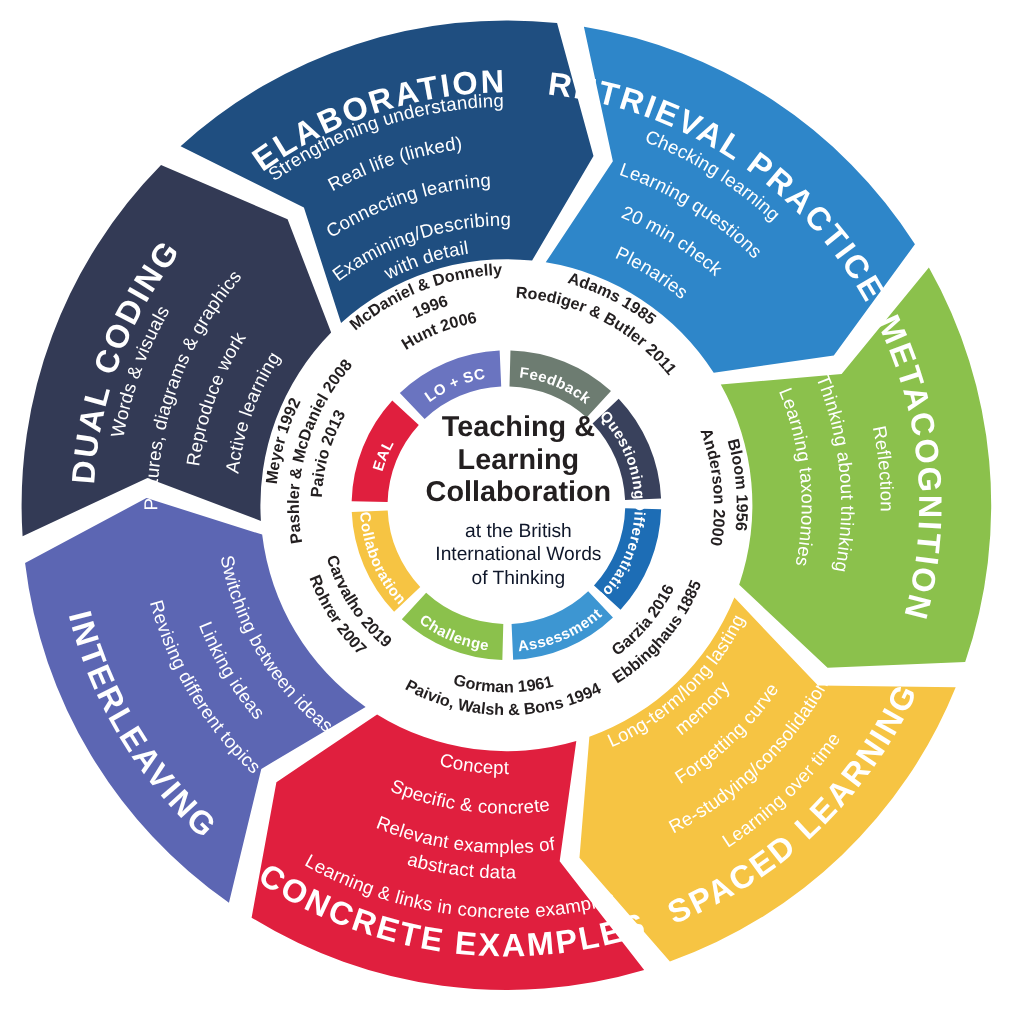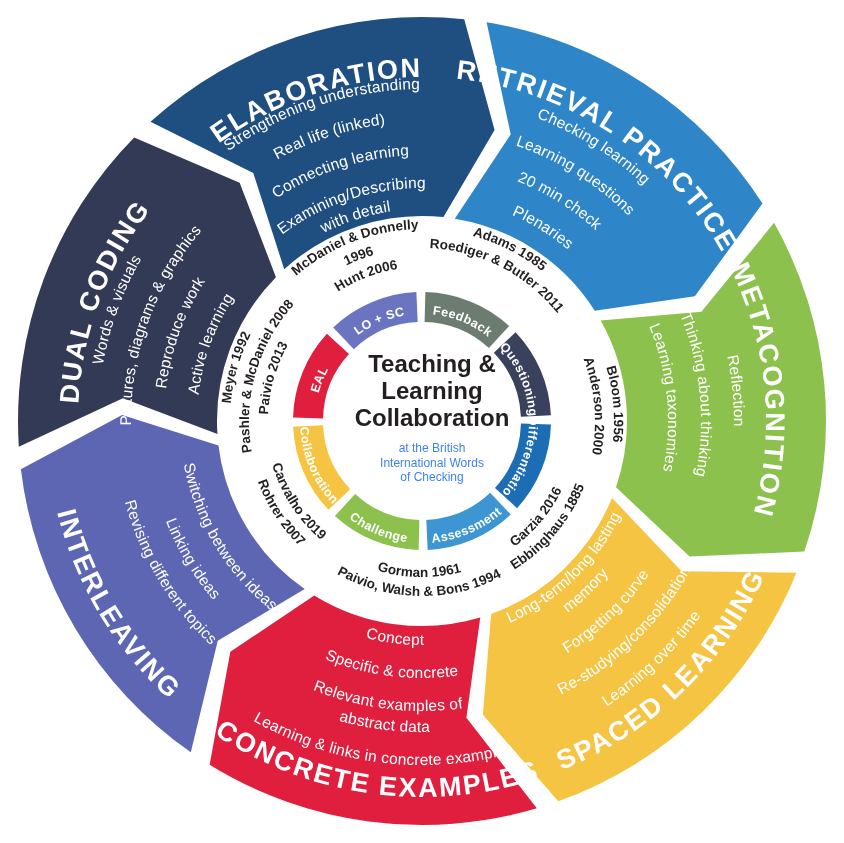--- a/index.html
+++ b/index.html
@@ -6,21 +6,21 @@
   .stage{position:relative;width:844px;height:843px;overflow:hidden;
          font-family:"Liberation Sans",sans-serif;background:#fff;margin:0 auto;}
   .stage svg{position:absolute;left:0;top:0;}
   .seg-title{font-size:27px;font-weight:bold;letter-spacing:2px;fill:#ffffff;}
   .seg-bullet{font-size:15.5px;fill:#ffffff;letter-spacing:0.2px;}
   .cite{font-size:13.5px;font-weight:bold;fill:#231f20;}
   .ring-label{font-size:12.5px;font-weight:bold;fill:#ffffff;letter-spacing:0.4px;}
   .center-box{position:absolute;left:432px;top:421px;transform:translate(-50%,-52%);
               width:215px;text-align:center;pointer-events:none;}
   .center-title{font-size:24px;font-weight:bold;color:#231f20;line-height:1.12;}
-  .center-sub{margin-top:9px;font-size:12px;color:#3b82f6;line-height:1.24;}
+  .center-sub{margin-top:9px;font-size:16px;color:#0f172a;line-height:1.24;}
 </style>
 </head>
 <body>
 
 <div class="stage">
   <svg width="844" height="843" viewBox="0 0 844 843">
       <defs>
         <path id="ap0" d="M 86.95 498.97 A 344 344 0 0 1 738.42 286.04" fill="none"></path>
         <path id="ap1" d="M 126.19 270.28 A 332 332 0 0 1 572.72 125.19" fill="none"></path>
         <path id="ap2" d="M 155.59 285.26 A 299 299 0 0 1 557.74 154.59" fill="none"></path>
@@ -207,16 +207,16 @@
     </svg>
 
   <div class="center-box">
     <div class="center-title">
       <div>Teaching &amp; Learning</div>
       <div>Collaboration</div>
     </div>
     <div class="center-sub">
       <div>at the British</div>
       <div>International Words</div>
-      <div>of Checking</div>
+      <div>of Thinking</div>
     </div>
   </div>
 </div>
 
 </body></html>

